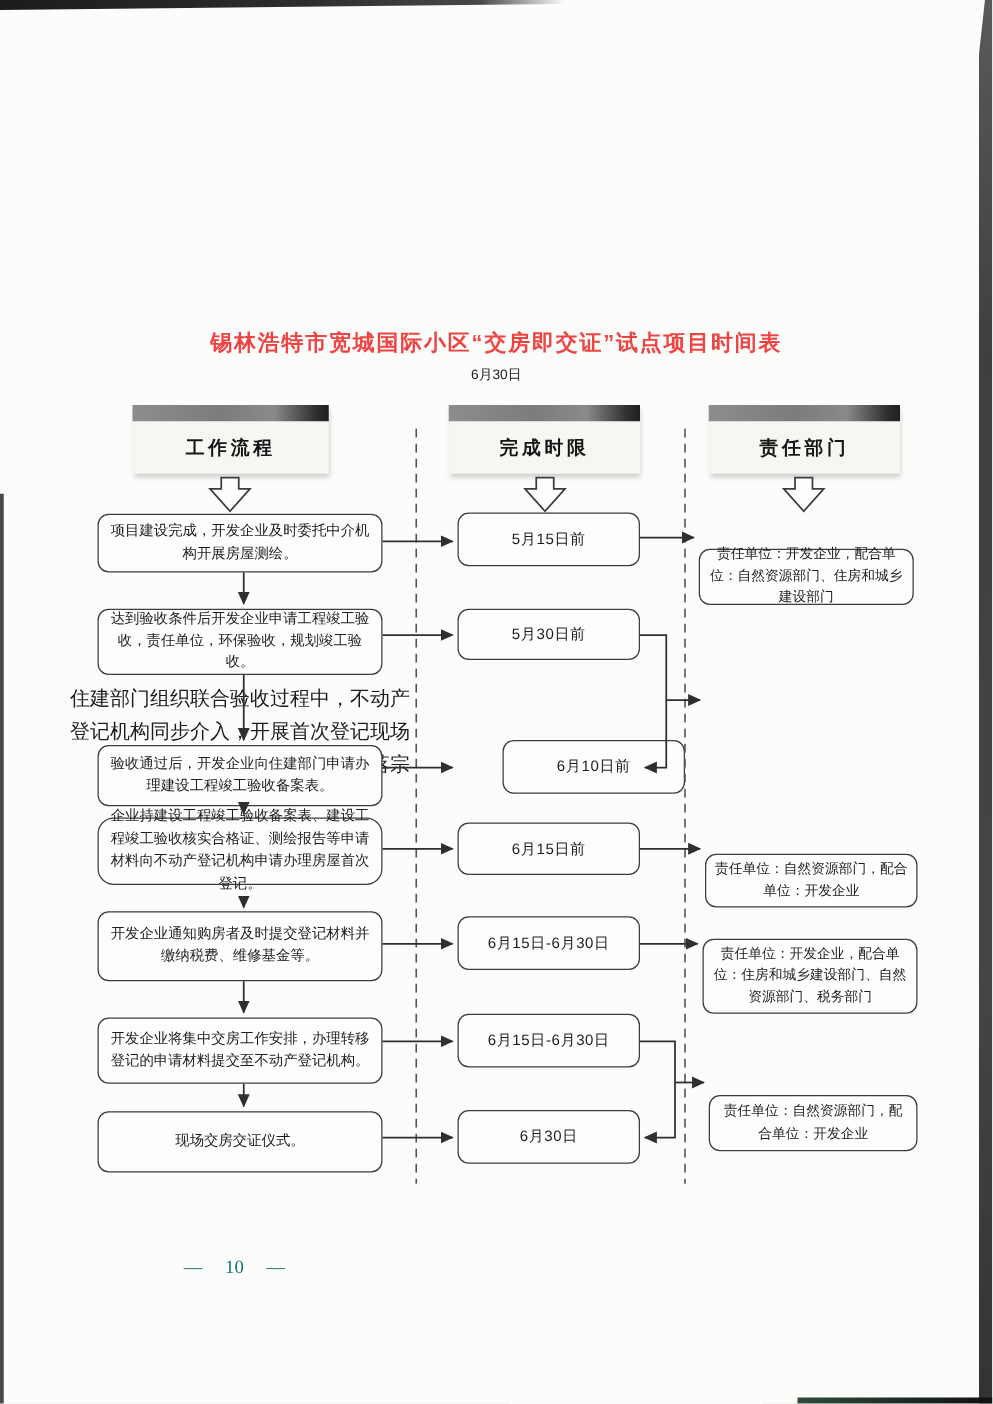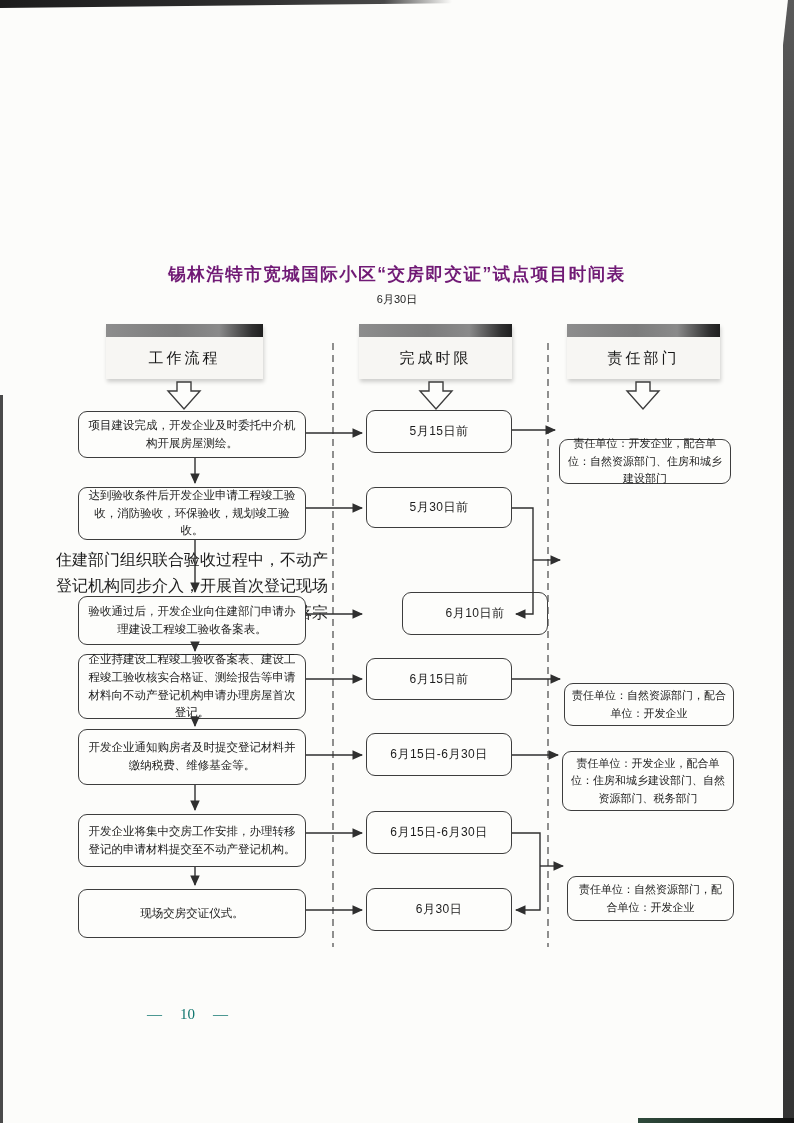--- a/index.html
+++ b/index.html
@@ -13,29 +13,29 @@
     background:linear-gradient(to right,#1c1c1c,#2e2e2e 55%,#484848 85%,rgba(90,90,90,0));
     clip-path:polygon(0 0,100% 0,100% 40%,0 100%); }
   .art-right { position:absolute; right:0; top:0; width:11px; height:1123px;
     background:linear-gradient(to bottom,#5a5a5a,#3f3f3f 25%,#454545 70%,#333);
     clip-path:polygon(45% 0,100% 0,100% 100%,0 100%,0 4%); }
   .art-left { position:absolute; left:0; top:395px; width:3px; height:728px; background:#4a4a4a; }
   .art-bottom { position:absolute; left:638px; bottom:0; width:156px; height:5px;
     background:linear-gradient(to right,#2f4b3c,#101010); }
 
   .title { position:absolute; top:262px; left:0; width:100%; text-align:center;
-    font-size:17.5px; font-weight:bold; letter-spacing:1.5px; color:#701a75; }
+    font-size:17.5px; font-weight:bold; letter-spacing:1.5px; color:#ef4444; }
   .subtitle { position:absolute; top:292px; left:0; width:100%; text-align:center;
     font-size:11px; color:#222; }
 
   .colhead { position:absolute; box-shadow:1px 3px 4px rgba(0,0,0,0.18); background:#f7f6f3; }
   .colhead .bar { height:13px; width:100%;
     background:linear-gradient(to right,#8d8d8d,#7c7c7c 45%,#8a8a8a 72%,#303030 93%,#1f1f1f); }
   .colhead .lbl { height:42px; display:flex; align-items:center; justify-content:center;
-    font-size:15px; font-weight:normal; letter-spacing:3px; color:#161616; }
+    font-size:15px; font-weight:bold; letter-spacing:3px; color:#161616; }
 
   .fbox { position:absolute; border:1.4px solid #3d3d3d; border-radius:9px; background:#fdfdfb;
     display:flex; align-items:center; justify-content:center; text-align:center;
     font-size:11.5px; line-height:1.55; padding:2px 9px; box-sizing:border-box; color:#1c1c1c; }
   .time { font-size:12px; letter-spacing:0.5px; }
   .resp { font-size:11px; line-height:1.6; padding:2px 6px;margin-top:32px; }
   .note { position:absolute; text-align:right; font-size:16px; line-height:1.65; color:#1c1c1c; }
 
   svg.overlay { position:absolute; left:0; top:0; pointer-events:none; }
 
@@ -66,27 +66,27 @@
   </div>
   <div class="colhead" style="left:567px; top:324px; width:153px;">
     <div class="bar"></div>
     <div class="lbl">责任部门</div>
   </div>
 
   <div class="fbox" style="left:78px; top:411px; width:228px; height:47px;font-family:Liberation Serif, serif;">
     <span>项目建设完成，开发企业及时委托中介机构开展房屋测绘。</span>
     </div>
   <div class="fbox" style="left:78px; top:487px; width:228px; height:53px;">
-    <span>达到验收条件后开发企业申请工程竣工验收，消防验收，环保验收，规划竣工验收。</span>
+    <span>达到验收条件后开发企业申请工程竣工验收，责任单位，环保验收，规划竣工验收。</span>
     </div>
   <div class="note" style="left:56px; top:547px; width:272px;">住建部门组织联合验收过程中，不动产登记机构同步介入，开展首次登记现场查看工作并进行落宗</div>
   <div class="fbox" style="left:78px; top:596px; width:228px; height:49px;">
     <span>验收通过后，开发企业向住建部门申请办理建设工程竣工验收备案表。</span>
     </div>
-  <div class="fbox" style="left:78px; top:654px; width:228px; height:65px;">
+  <div class="fbox" style="left:78px; top:654px; width:228px; height:54px;border-radius:13px;">
     <span>企业持建设工程竣工验收备案表、建设工程竣工验收核实合格证、测绘报告等申请材料向不动产登记机构申请办理房屋首次登记。</span>
     </div>
   <div class="fbox" style="left:78px; top:814px; width:228px; height:53px;">
     <span>开发企业将集中交房工作安排，办理转移登记的申请材料提交至不动产登记机构。</span>
     </div>
   <div class="fbox" style="left:78px; top:729px; width:228px; height:56px;">
     <span>开发企业通知购房者及时提交登记材料并缴纳税费、维修基金等。</span>
     </div>
   <div class="fbox" style="left:78px; top:889px; width:228px; height:49px;">
     <span>现场交房交证仪式。</span>

